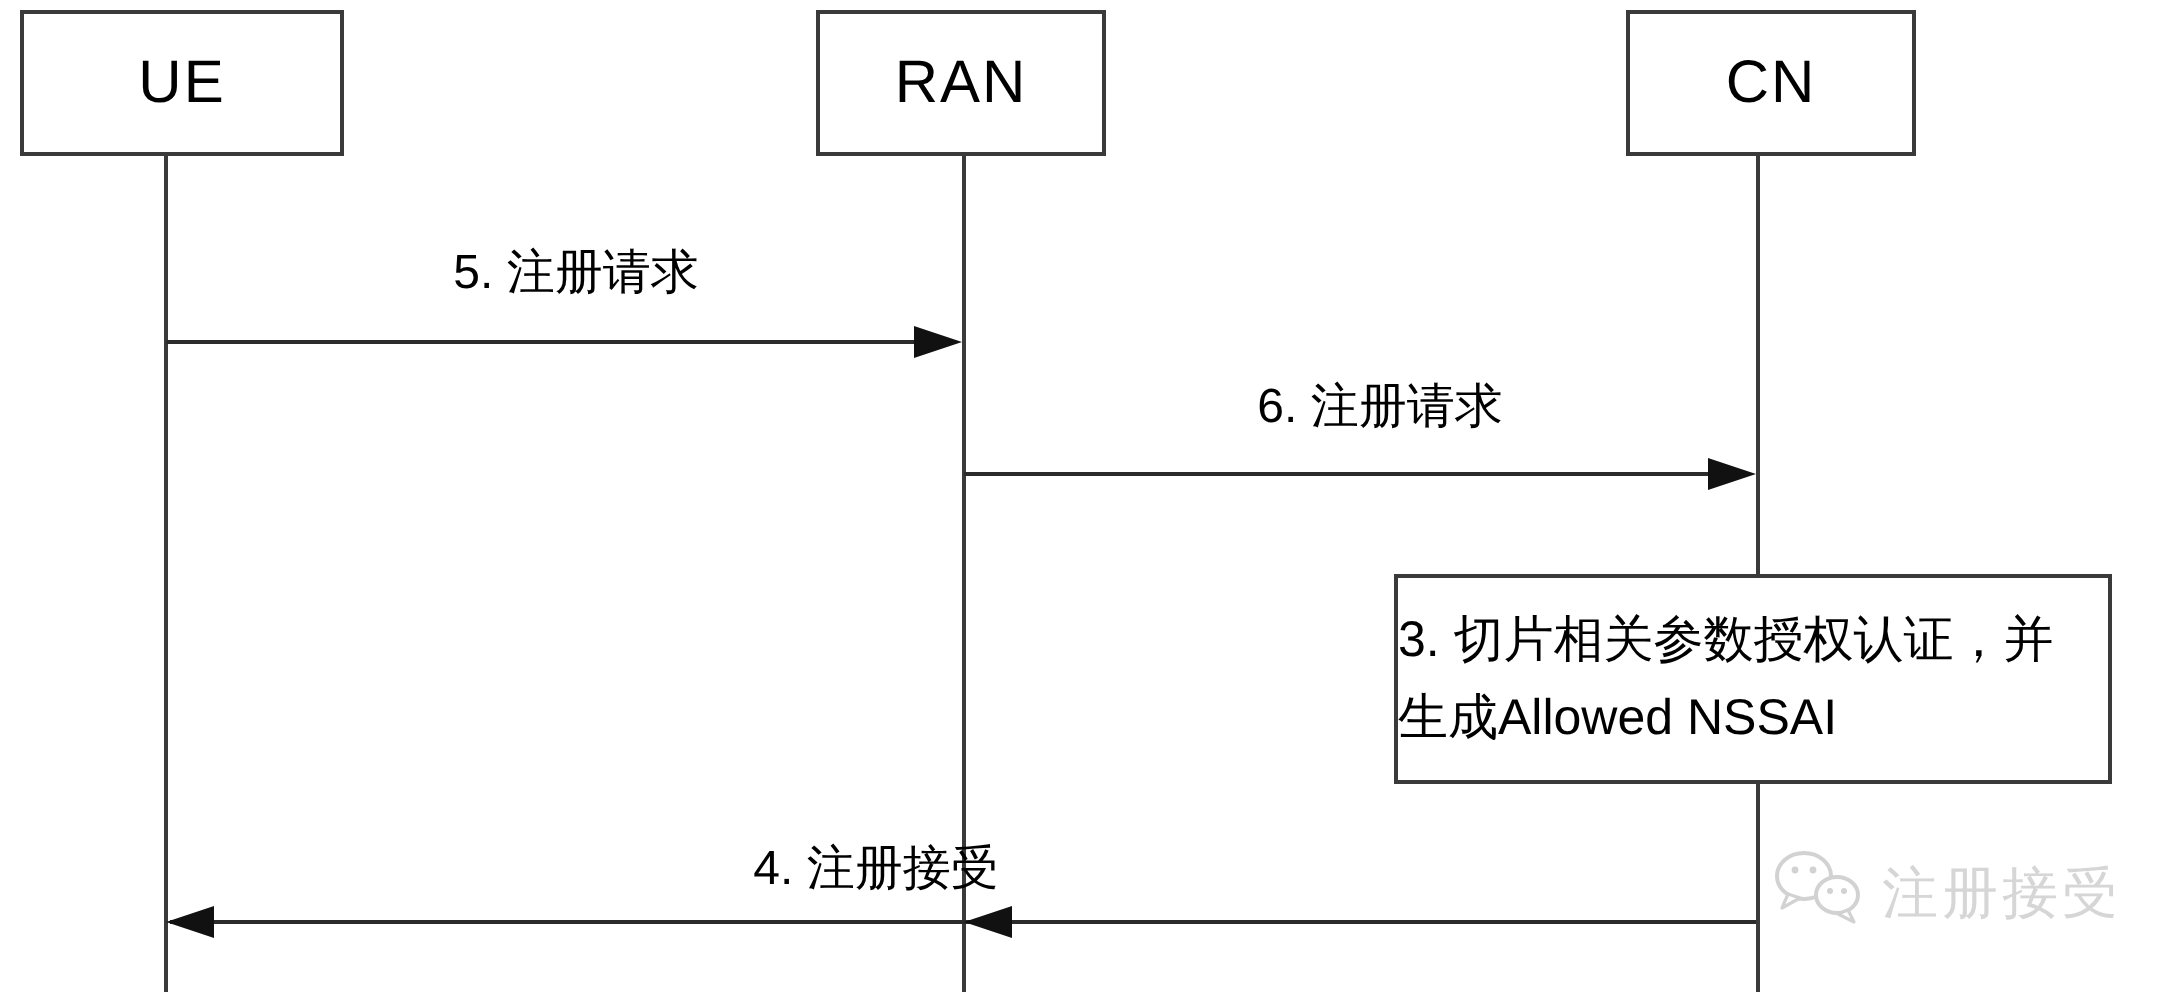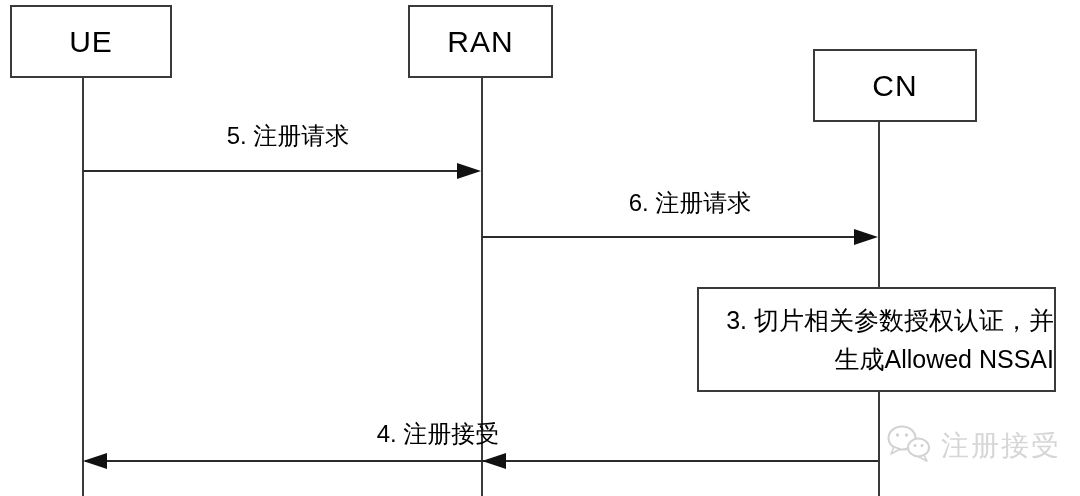--- a/index.html
+++ b/index.html
@@ -24,21 +24,21 @@
     display: flex;
     align-items: center;
     justify-content: center;
     font-size: 30px;
     color: #000000;
     letter-spacing: 1px;
     z-index: 3;
   }
   .actor-ue  { left: 10px;  width: 162px; }
   .actor-ran { left: 408px; width: 145px; }
-  .actor-cn  { left: 813px; width: 164px; margin-top: 44px; }
+  .actor-cn  { left: 813px; width: 145px; }
 
   
   .lifeline {
     position: absolute;
     top: 77px;
     width: 2px;
     height: 419px;
     background: #3a3a3a;
     z-index: 1;
   }
@@ -96,28 +96,27 @@
   .note-box {
     position: absolute;
     left: 697px;
     top: 287px;
     width: 359px;
     height: 105px;
     background: #ffffff;
     border: 2px solid #3a3a3a;
     display: flex;
     flex-direction: column;
-    align-items: flex-end;
+    align-items: flex-start;
     justify-content: center;
     z-index: 4;
     text-align: center;
     font-size: 25px;
     line-height: 39px;
     color: #000000;
-    padding-left: 23px;
   }
 
   
   .watermark {
     position: absolute;
     left: 886px;
     top: 423px;
     display: flex;
     align-items: center;
     gap: 7px;

